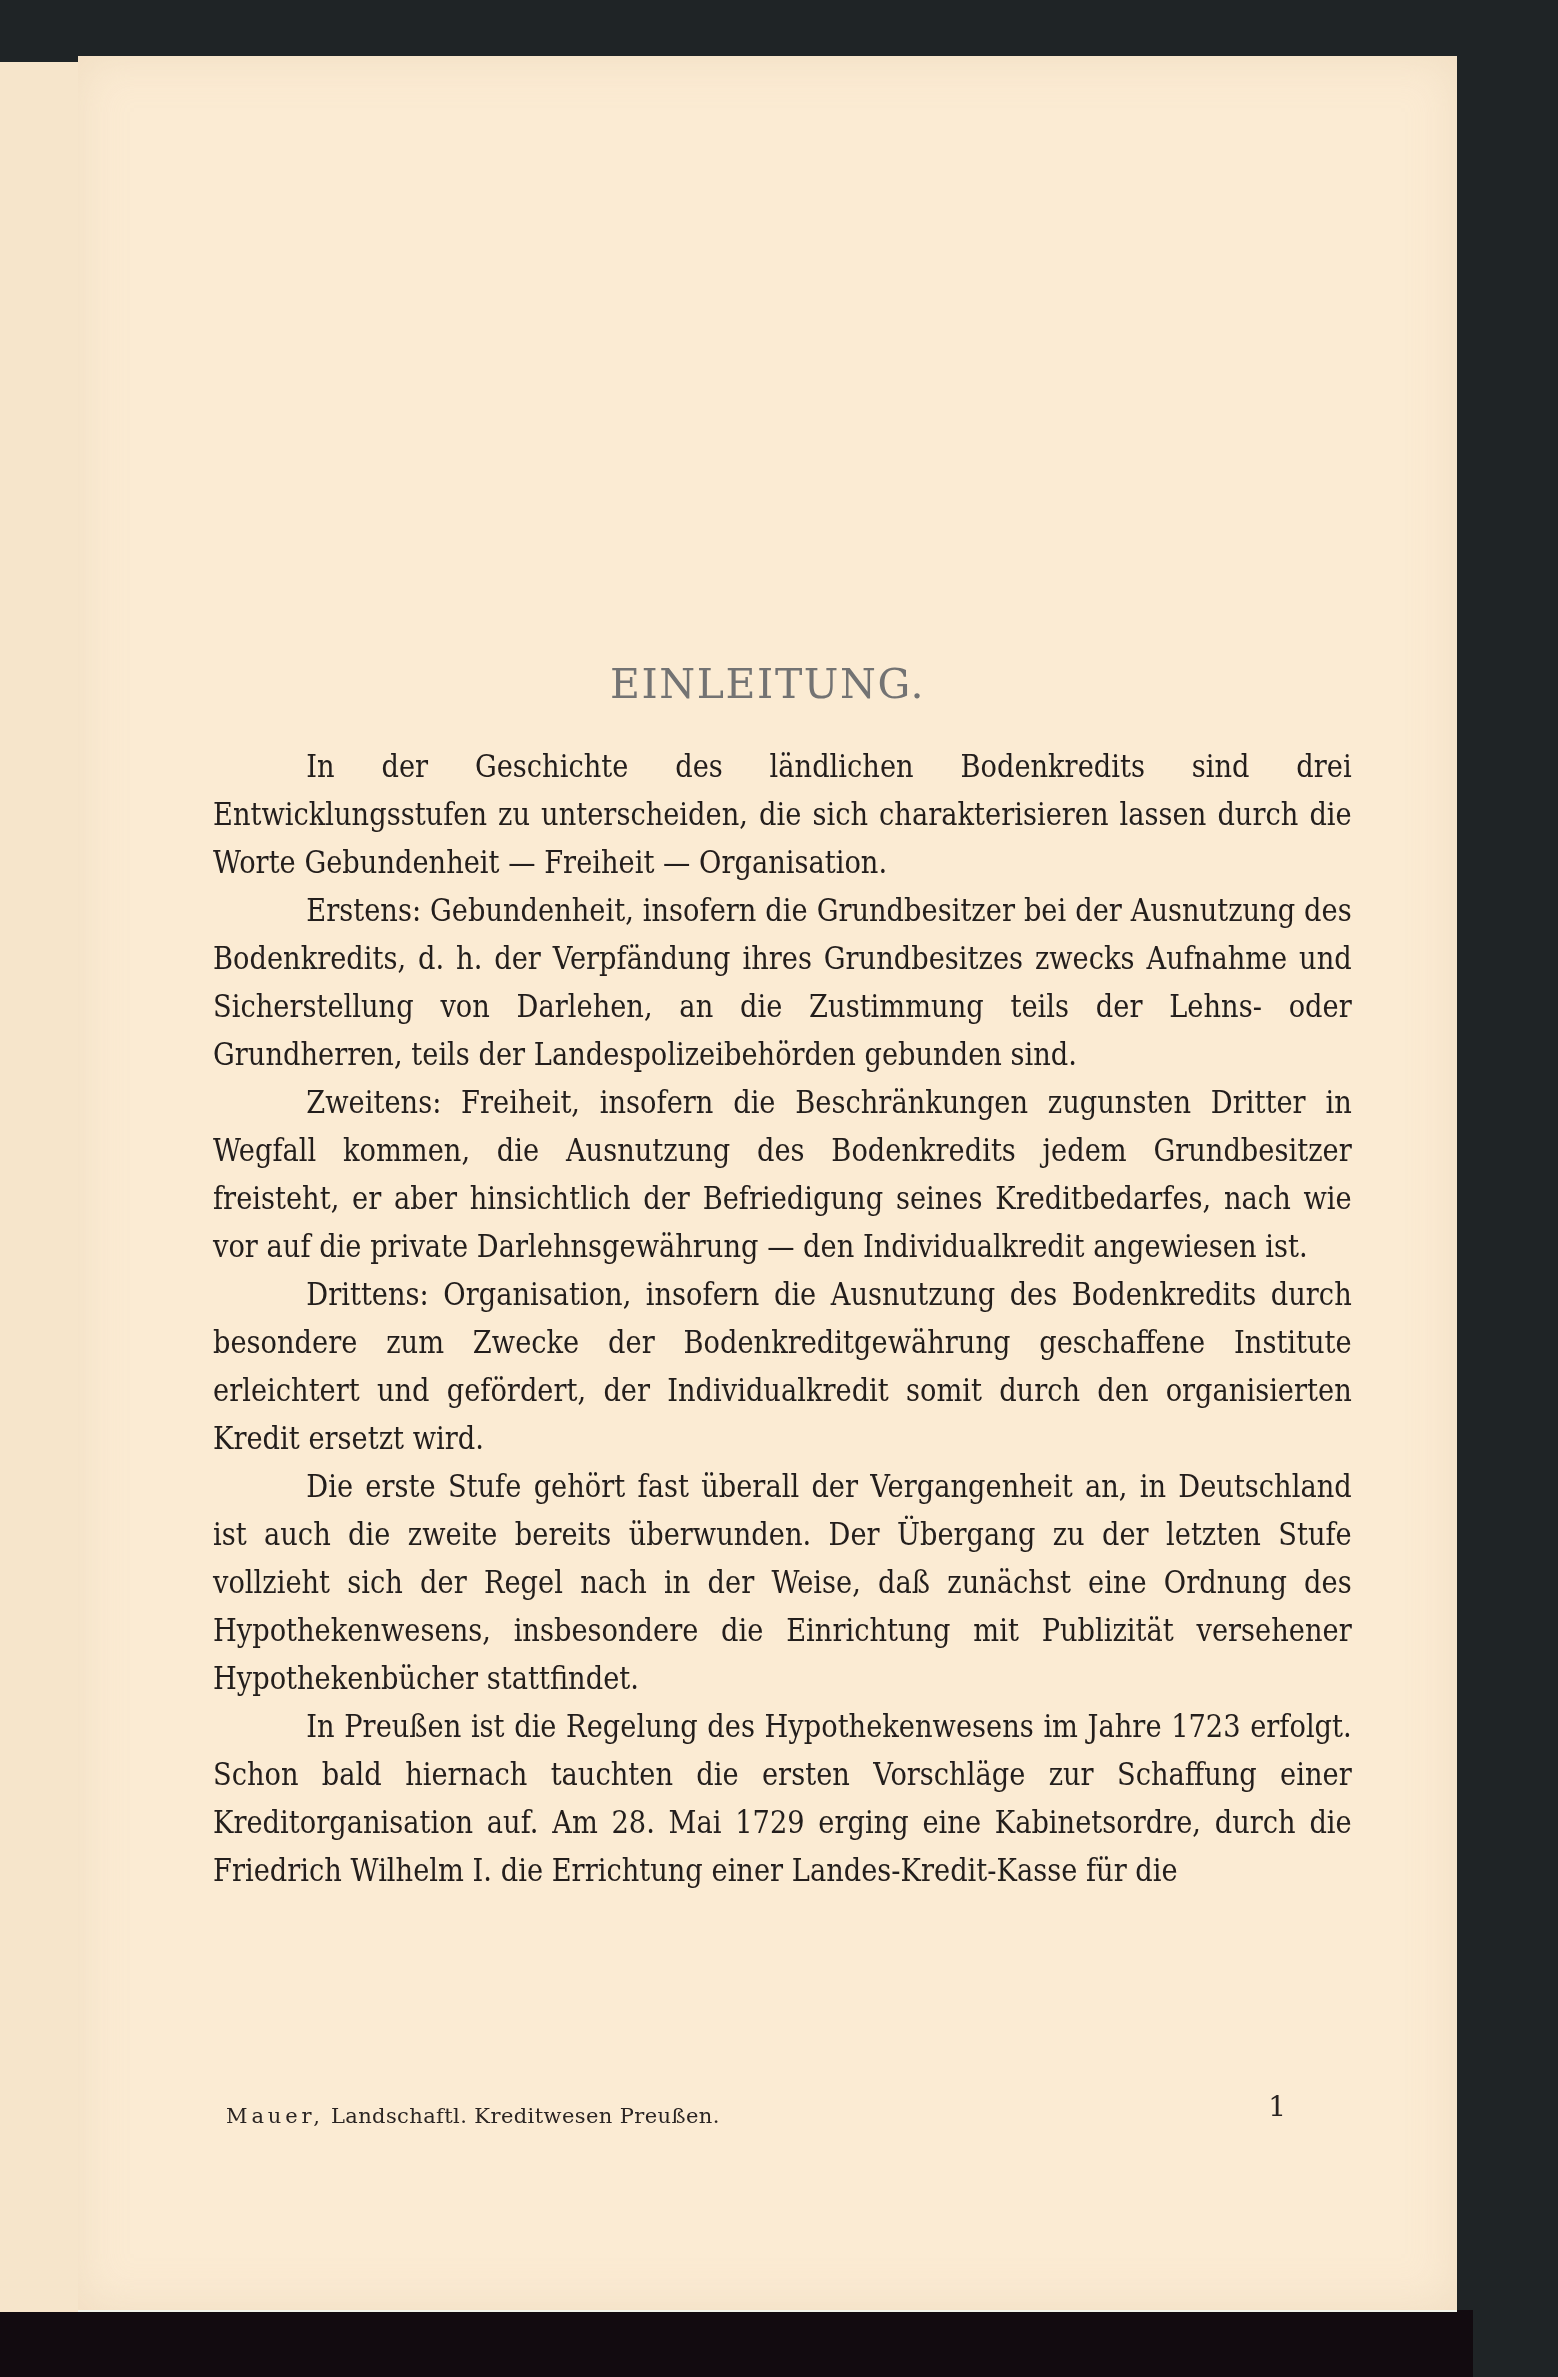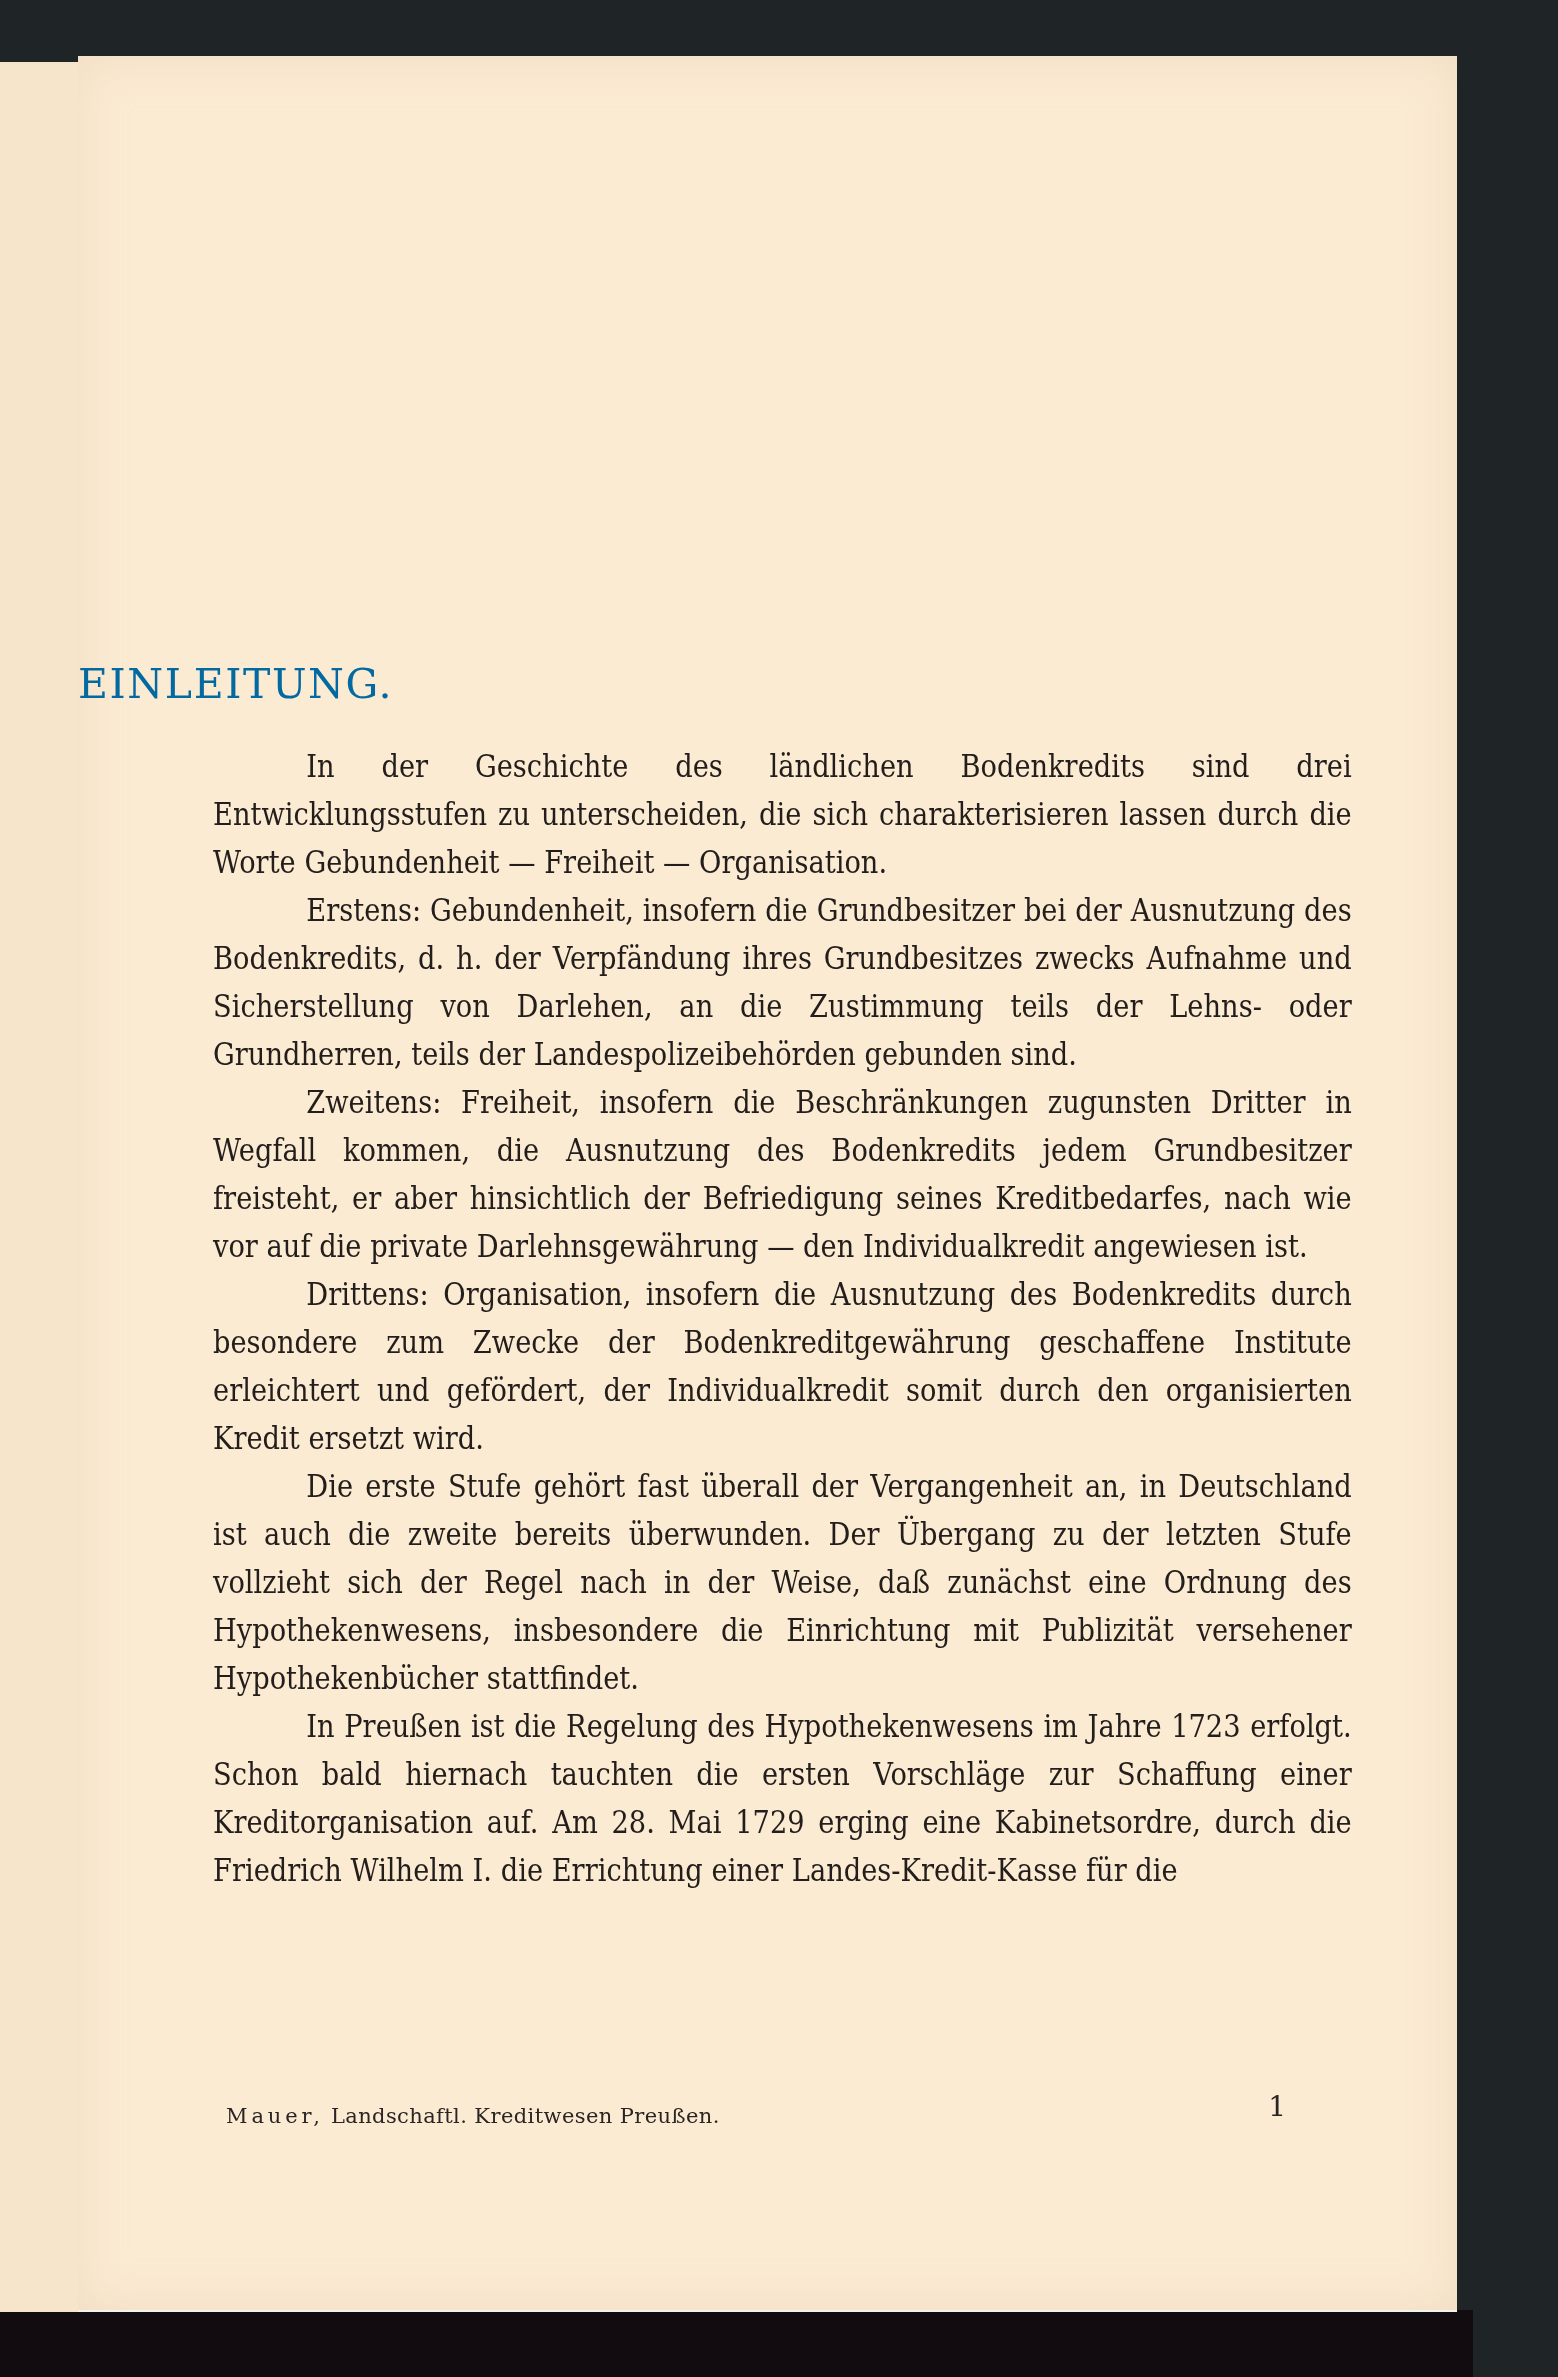--- a/index.html
+++ b/index.html
@@ -19,22 +19,22 @@
       border-right: 2.3px solid #e2cdb0;
     }
     .page {
       position: absolute; left: 78px; top: 56px; width: 1379px; height: 2254px;
       background: #fbebd3;
       box-shadow: inset 0 0 47px rgba(220,195,160,0.35);
       border-bottom: 2.3px solid #f2f4ea;
     }
     .title {
       position: absolute; left: 0; width: 1379px; top: 577px;
-      font-size: 41px; letter-spacing: 1.6px;
-      color: #0369a1; font-weight: normal;
+      text-align: center; font-size: 41px; letter-spacing: 1.6px;
+      color: #737373; font-weight: normal;
     }
     .body-text {
       position: absolute; left: 135px; top: 686px; width: 1139px;
       color: #231e1c; font-size: 31px; line-height: 48px;
       text-align: justify; transform: scaleX(0.88); transform-origin: left top;
       width: 1294px;
     }
     .body-text p { margin: 0; text-indent: 106px; text-align: justify; }
     .footer {
       position: absolute; left: 148px; top: 2034px; width: 1060px; height: 47px;

